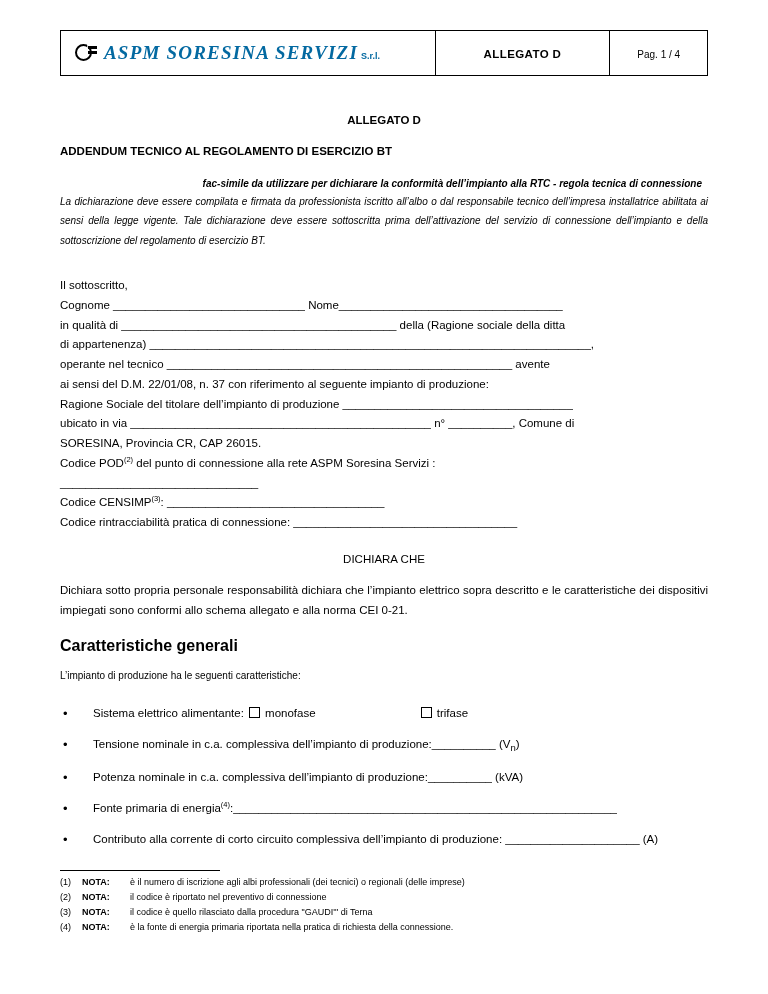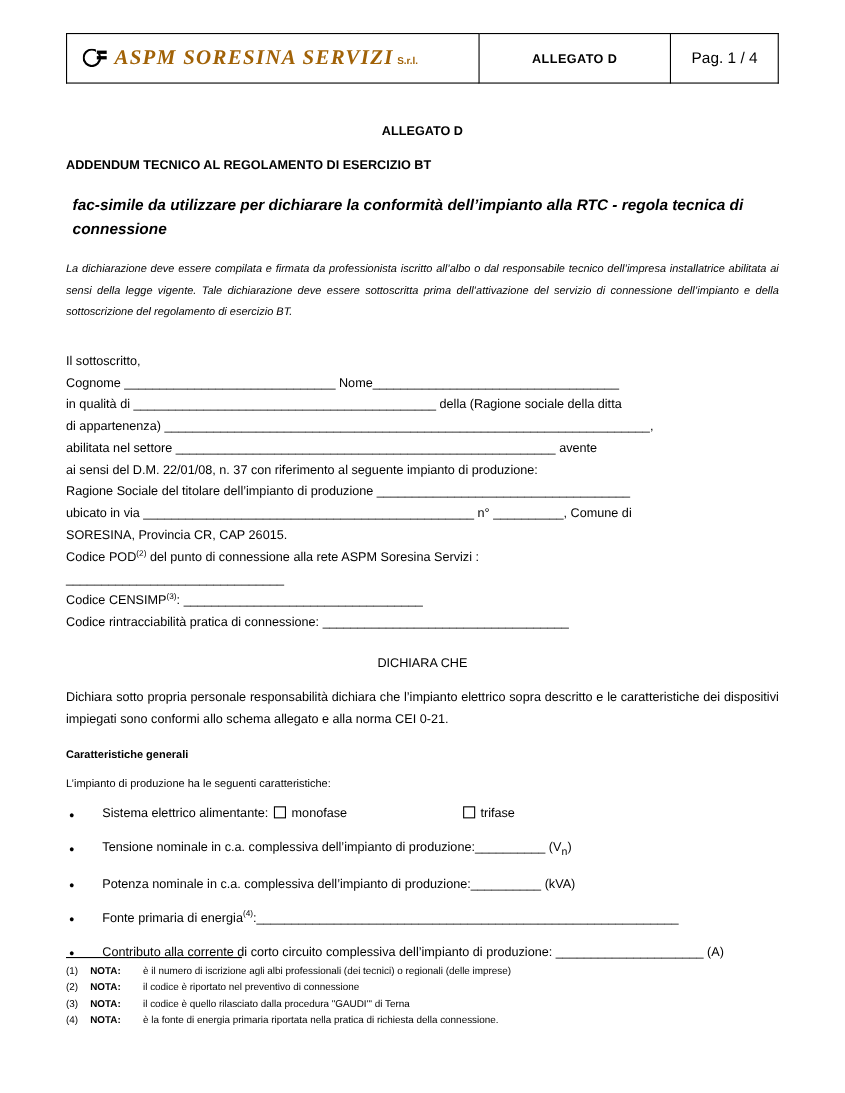--- a/index.html
+++ b/index.html
@@ -71,69 +71,68 @@
     right: 0; top: 8px;
     width: 9px; height: 3px;
     background: #000;
   }
   .logo-text {
     font-family: "Liberation Serif", serif;
     font-size: 19px;
     font-weight: bold;
     font-style: italic;
     letter-spacing: 1.2px;
-    color: #a16207;
+    color: #0369a1;
     white-space: nowrap;
   }
   .logo-srl {
     font-family: "Liberation Sans", sans-serif;
     font-size: 9px;
     font-weight: bold;
     font-style: normal;
     letter-spacing: 0;
     margin-left: 3px;
   }
   .hdr-mid-text {
     font-size: 11.5px;
     font-weight: bold;
     letter-spacing: 0.4px;
   }
   .hdr-right-text {
-    font-size: 14px;
+    font-size: 10px;
   }
 
   
   .title1 {
     text-align: center;
     font-size: 11.5px;
     font-weight: bold;
     margin-top: 38px;
   }
   .title2 {
     text-align: left;
     font-size: 11.5px;
     font-weight: bold;
     margin-top: 19px;
   }
   .title3 {
-    text-align: left;
-    font-size: 14px;
+    text-align: right;
+    font-size: 10px;
     font-weight: bold;
     font-style: italic;
     margin-top: 19px;
     line-height: 1.55;
     padding: 0 6px;
   }
 
   .intro {
     font-size: 10px;
     font-style: italic;
     text-align: justify;
     line-height: 1.95;
-    margin-top: 16px;
   }
 
   
   .form {
     margin-top: 26px;
     font-size: 11.5px;
     line-height: 1.72;
   }
   .form p {
     margin: 0;
@@ -149,32 +148,32 @@
     font-weight: normal;
     margin-top: 20px;
   }
   .para {
     font-size: 11.5px;
     text-align: justify;
     line-height: 1.72;
     margin-top: 16px;
   }
   .subhead {
-    font-size: 10px;
+    font-size: 16px;
     font-weight: bold;
     margin-top: 17px;
   }
   .lead {
     font-size: 10px;
     margin-top: 15px;
   }
 
   
   ul.bullets {
-    margin: 14px 0 0 0;
+    margin: 24px 0 0 0;
     padding: 0;
     list-style: none;
     font-size: 11.5px;
   }
   ul.bullets li {
     position: relative;
     padding-left: 33px;
     margin-bottom: 13px;
     line-height: 1.55;
   }
@@ -252,21 +251,21 @@
   <div class="title2">ADDENDUM TECNICO AL REGOLAMENTO DI ESERCIZIO BT</div>
   <div class="title3">fac-simile da utilizzare per dichiarare la conformità dell’impianto alla RTC - regola tecnica di connessione</div>
 
   <div class="intro">La dichiarazione deve essere compilata e firmata da professionista iscritto all’albo o dal responsabile tecnico dell’impresa installatrice abilitata ai sensi della legge vigente. Tale dichiarazione deve essere sottoscritta prima dell’attivazione del servizio di connessione dell’impianto e della sottoscrizione del regolamento di esercizio BT.</div>
 
   <div class="form">
     <p class="nojust">Il sottoscritto,</p>
     <p class="nojust"><span>Cognome ______________________________ </span><span>Nome___________________________________</span></p>
     <p class="nojust">in qualità di ___________________________________________ della (Ragione sociale della ditta</p>
     <p class="nojust">di appartenenza) _____________________________________________________________________,</p>
-    <p><span>abilitata nel settore ______________________________________________________ </span><span>avente</span></p>
+    <p><span>operante nel tecnico ______________________________________________________ </span><span>avente</span></p>
     <p class="nojust">ai sensi del D.M. 22/01/08, n. 37 con riferimento al seguente impianto di produzione:</p>
     <p class="nojust">Ragione Sociale del titolare dell’impianto di produzione ____________________________________</p>
     <p><span>ubicato in via _______________________________________________ </span><span>n° __________, Comune di</span></p>
     <p class="nojust"><b>SORESINA</b><span>,  Provincia </span><b>CR</b><span>, CAP </span><b>26015.</b></p>
     <p class="nojust"><span>Codice    POD</span><sup>(2)</sup><span>    del    punto    di    connessione    alla    rete    ASPM    Soresina    Servizi    :</span></p>
     <p class="nojust">_______________________________</p>
     <p class="nojust"><span>Codice CENSIMP</span><sup>(3)</sup><span>: __________________________________</span></p>
     <p class="nojust">Codice rintracciabilità pratica di connessione: ___________________________________</p>
   </div>
 

